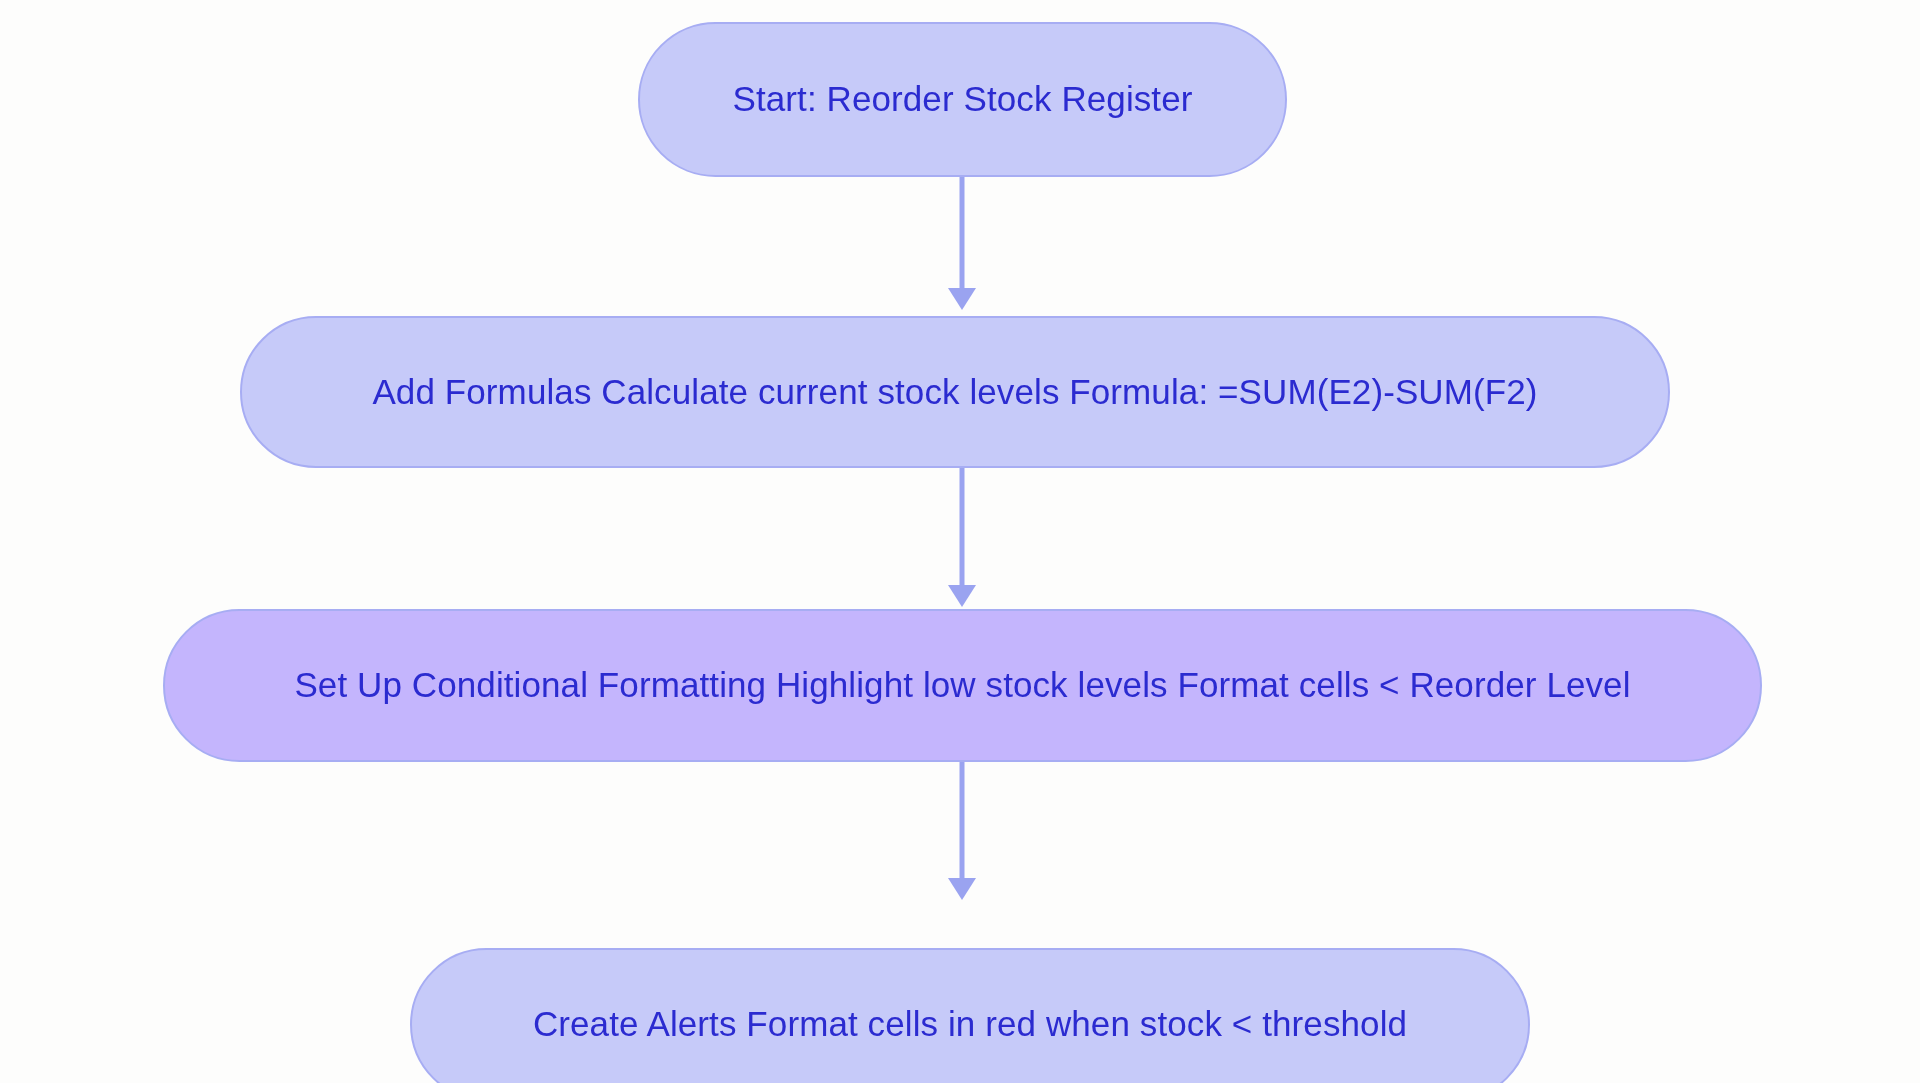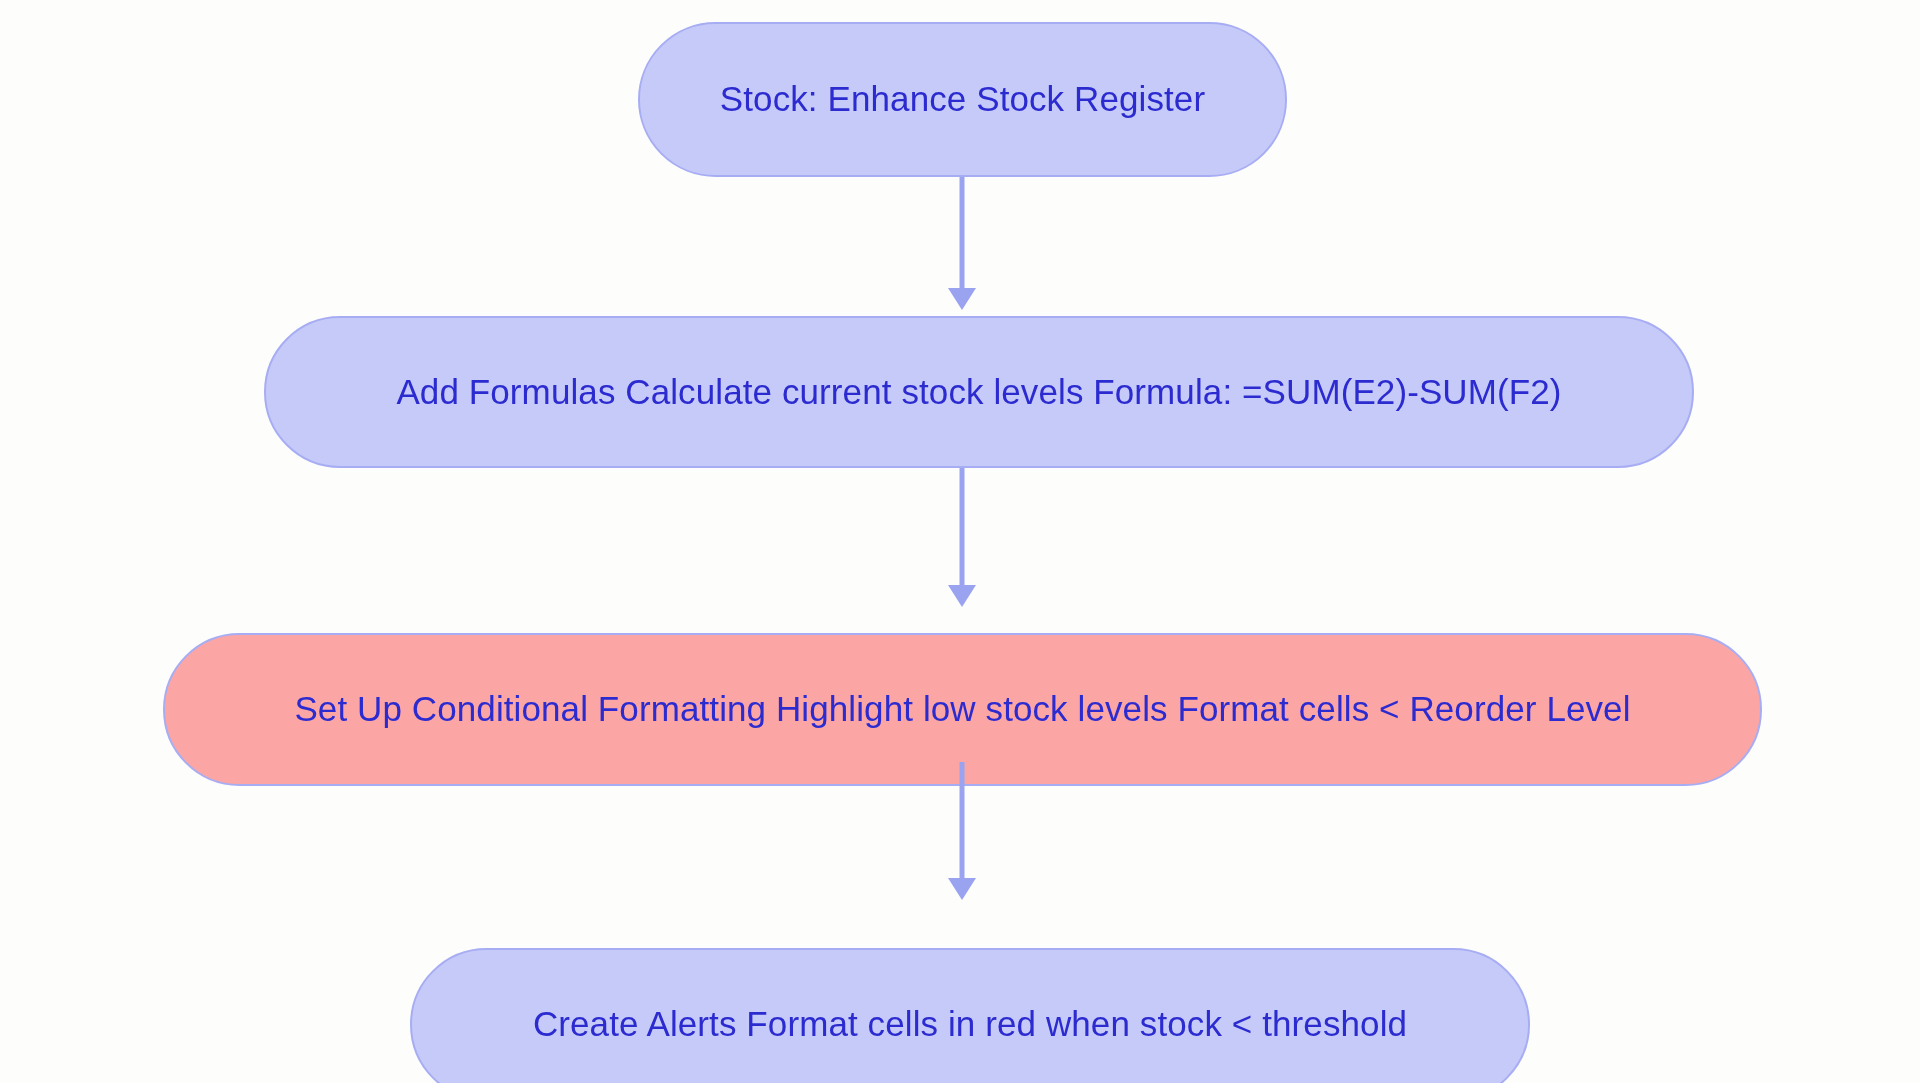--- a/index.html
+++ b/index.html
@@ -34,21 +34,21 @@
     white-space: nowrap;
     user-select: none;
   }
   .node-label {
     display: block;
     line-height: 1.1;
   }
 
   
   #node-start   { left: 638px; top: 22px;  width: 649px;  height: 155px; font-size: 35px; }
-  #node-add     { left: 264px; top: 316px; width: 1430px; height: 152px; font-size: 35px; }
+  #node-add     { left: 240px; top: 316px; width: 1430px; height: 152px; font-size: 35px; }
   #node-format  { left: 163px; top: 609px; width: 1599px; height: 153px; font-size: 35px; }
   #node-alerts  { left: 410px; top: 948px; width: 1120px; height: 153px; font-size: 35px; }
 
   
   .edge {
     position: absolute;
     width: 0;
     height: 0;
   }
   .edge-line {
@@ -80,38 +80,38 @@
   #edge-3 { left: 962px; top: 762px; }
   #edge-3 .edge-line { height: 118px; }
   #edge-3 .edge-head { top: 116px; }
 </style>
 </head>
 <body>
 
 <div id="canvas" style="background: rgb(253, 253, 252);">
 
   <div class="node" id="node-start" style="background: rgb(198, 202, 249); border-color: rgb(167, 173, 243); color: rgb(43, 43, 208);">
-    <span class="node-label">Stock: Enhance Stock Register</span>
+    <span class="node-label">Start: Reorder Stock Register</span>
   </div>
 
   <div class="edge" id="edge-1">
     <div class="edge-line" style="background: rgb(154, 163, 240);"></div>
     <div class="edge-head" style="border-top-color: rgb(154, 163, 240);"></div>
   </div>
 
   <div class="node" id="node-add" style="background: rgb(198, 202, 249); border-color: rgb(167, 173, 243); color: rgb(43, 43, 208);">
     <span class="node-label">Add Formulas Calculate current stock levels Formula: =SUM(E2)-SUM(F2)</span>
   </div>
 
   <div class="edge" id="edge-2">
     <div class="edge-line" style="background: rgb(154, 163, 240);"></div>
     <div class="edge-head" style="border-top-color: rgb(154, 163, 240);"></div>
   </div>
 
-  <div class="node" id="node-format" style="background: #fca5a5; border-color: rgb(167, 173, 243); color: rgb(43, 43, 208); margin-top: 24px;">
+  <div class="node" id="node-format" style="background: #c4b5fd; border-color: rgb(167, 173, 243); color: rgb(43, 43, 208);">
     <span class="node-label">Set Up Conditional Formatting Highlight low stock levels Format cells &lt; Reorder Level</span>
   </div>
 
   <div class="edge" id="edge-3">
     <div class="edge-line" style="background: rgb(154, 163, 240);"></div>
     <div class="edge-head" style="border-top-color: rgb(154, 163, 240);"></div>
   </div>
 
   <div class="node" id="node-alerts" style="background: rgb(198, 202, 249); border-color: rgb(167, 173, 243); color: rgb(43, 43, 208);">
     <span class="node-label">Create Alerts Format cells in red when stock &lt; threshold</span>

